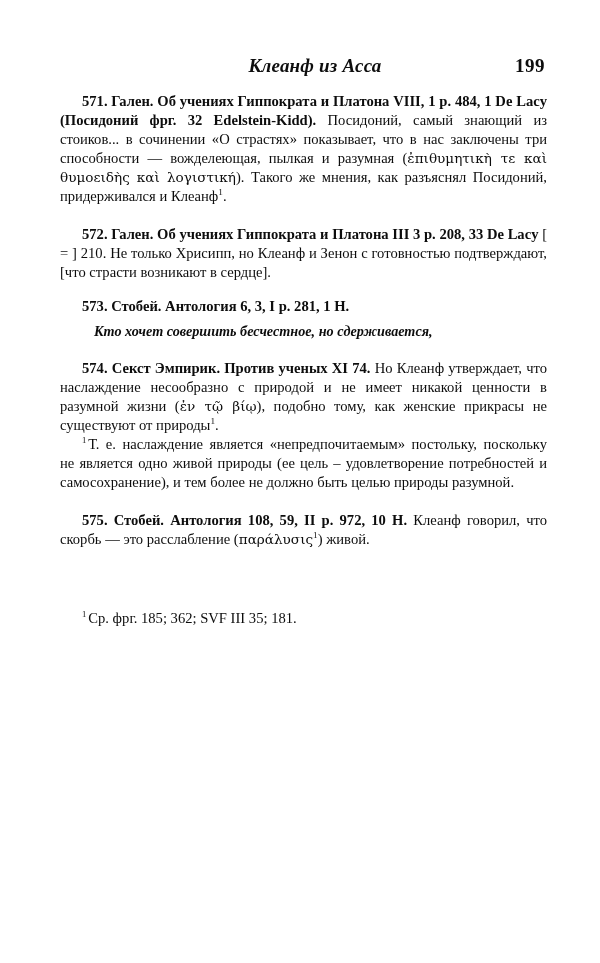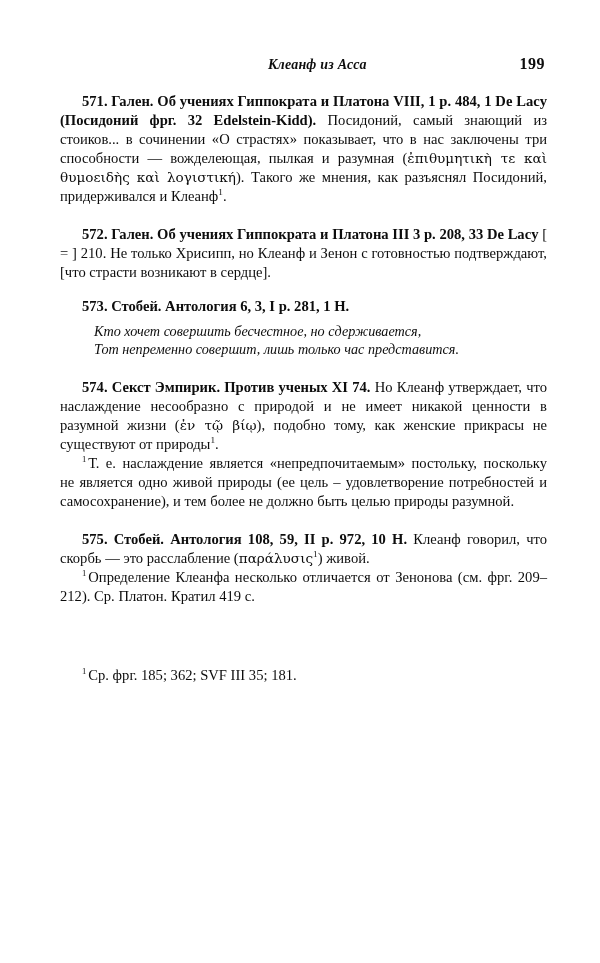--- a/index.html
+++ b/index.html
@@ -27,30 +27,30 @@
     left: 60px;
     right: 55px;
     display: flex;
     align-items: baseline;
     justify-content: space-between;
   }
   .running-title {
     font-family: "Liberation Serif", serif;
     font-style: italic;
     font-weight: bold;
-    font-size: 14px;
+    font-size: 19px;
     letter-spacing: 0.2px;
     flex: 1;
     text-align: center;
     padding-left: 55px;
   }
   .page-number {
     font-family: "Liberation Serif", serif;
     font-weight: bold;
-    font-size: 16px;
+    font-size: 19px;
     letter-spacing: 0.5px;
   }
   .content {
     position: absolute;
     top: 92px;
     left: 60px;
     width: 487px;
   }
   .frag {
     margin-bottom: 0;
@@ -72,20 +72,21 @@
     font-size: 13.6px;
   }
   .verse {
     margin: 6px 0 0 0;
     font-style: italic;
     font-size: 14.2px;
     line-height: 1.32;
     text-align: left;
     padding-left: 34px;
     text-indent: 0;
+    font-weight: bold;
   }
   .verse div {
     white-space: nowrap;
   }
   .note {
     margin: 11px 0 0 0;
     font-size: 12.4px;
     line-height: 1.26;
     text-align: justify;
     text-indent: 18px;
@@ -133,36 +134,34 @@
     <div class="frag">
       <p><span class="lead">572. Гален. Об учениях Гиппократа и Платона III 3 p. 208, 33 De Lacy</span><span> [ = ] 210. Не только Хрисипп, но Клеанф и Зенон с готовностью подтверждают, [что страсти возникают в сердце].</span></p>
     </div>
 
     <div class="gap-md"></div>
 
     <div class="frag">
       <p><span class="lead">573. Стобей. Антология 6, 3, I p. 281, 1 H.</span></p>
       <div class="verse">
         <div>Кто хочет совершить бесчестное, но сдерживается,</div>
-        <div>Тот непременно совершит, лишь только час представится.</div>
       </div>
     </div>
 
     <div class="gap-lg"></div>
 
     <div class="frag">
       <p><span class="lead">574. Секст Эмпирик. Против ученых XI 74.</span><span> Но Клеанф утверждает, что наслаждение несообразно с природой и не имеет никакой ценности в разумной жизни (</span><span class="greek">ἐν τῷ βίῳ</span><span>), подобно тому, как женские прикрасы не существуют от природы</span><sup class="fn">1</sup><span>.</span></p>
       <p class="note"><span class="fn">1</span><span>Т. е. наслаждение является «непредпочитаемым» постольку, поскольку не является одно живой природы (ее цель – удовлетворение потребностей и самосохранение), и тем более не должно быть целью природы </span><span class="it">разумной</span><span>.</span></p>
     </div>
 
     <div class="gap-lg"></div>
 
     <div class="frag">
       <p><span class="lead">575. Стобей. Антология 108, 59, II p. 972, 10 H.</span><span> Клеанф говорил, что скорбь — это расслабление (</span><span class="greek">παράλυσις</span><sup class="fn">1</sup><span>) живой.</span></p>
-      <p class="note"><span class="fn">1</span><span>Определение Клеанфа несколько отличается от Зенонова (см. фрг. 209–212). Ср. </span><span class="it">Платон.</span><span> Кратил 419 c.</span></p>
     </div>
 
     <div style="height:34px"></div>
 
 
     <div style="height:26px"></div>
 
     <div class="frag">
       <p class="note"><span class="fn">1</span><span>Ср. фрг. 185; 362; SVF III 35; 181.</span></p>
     </div>

